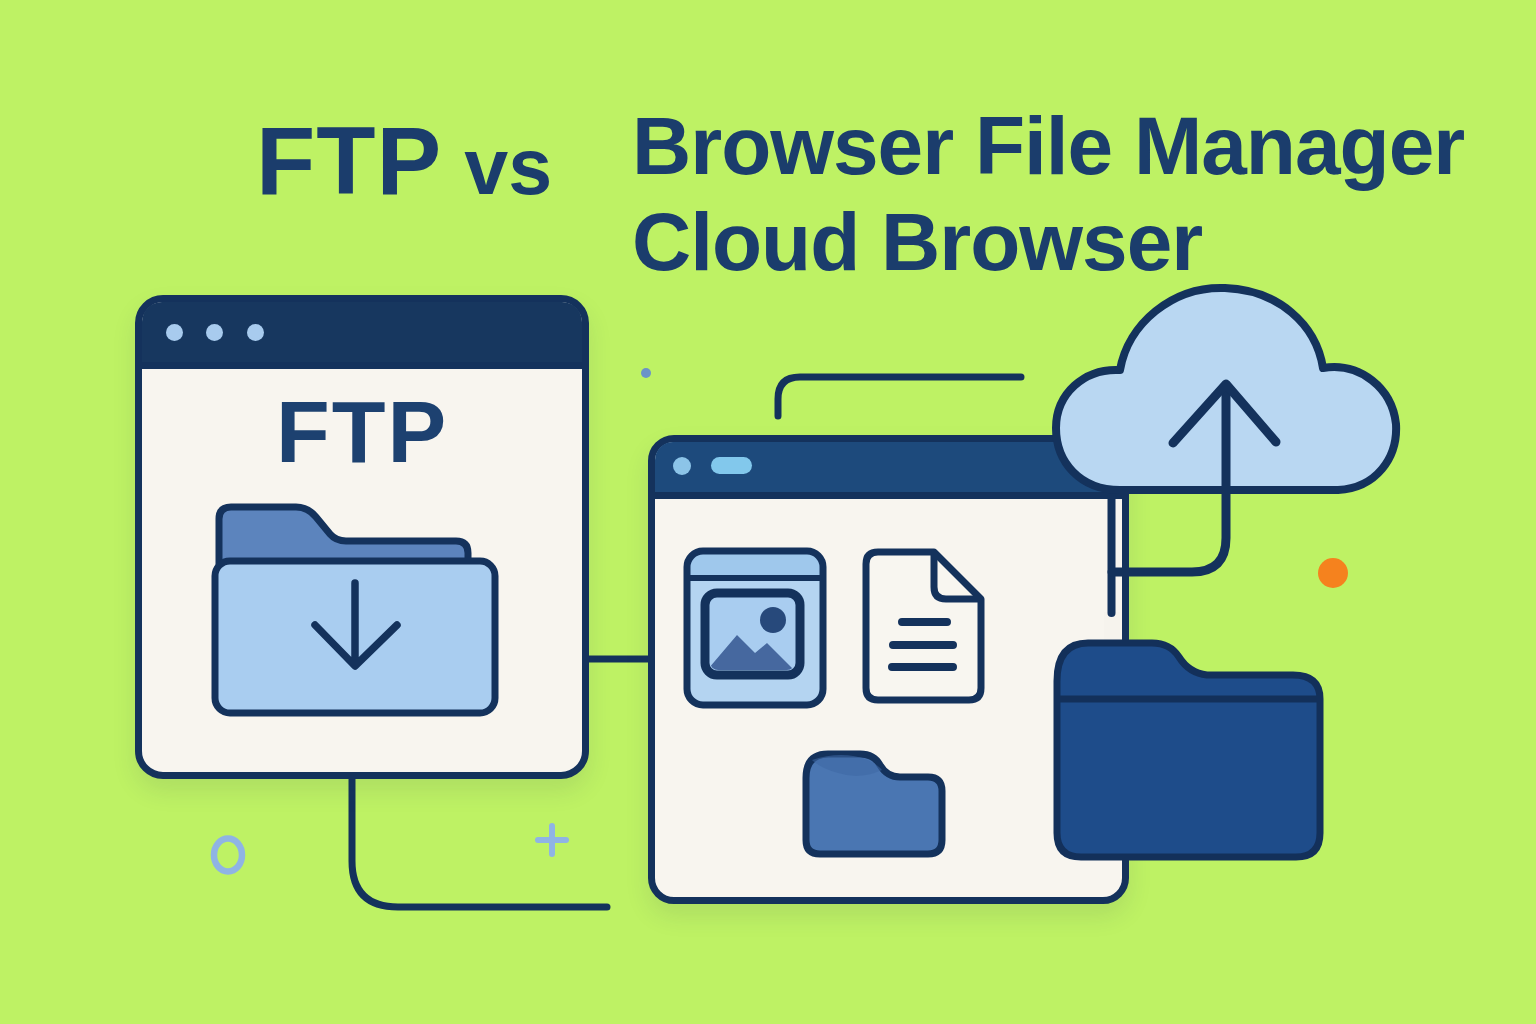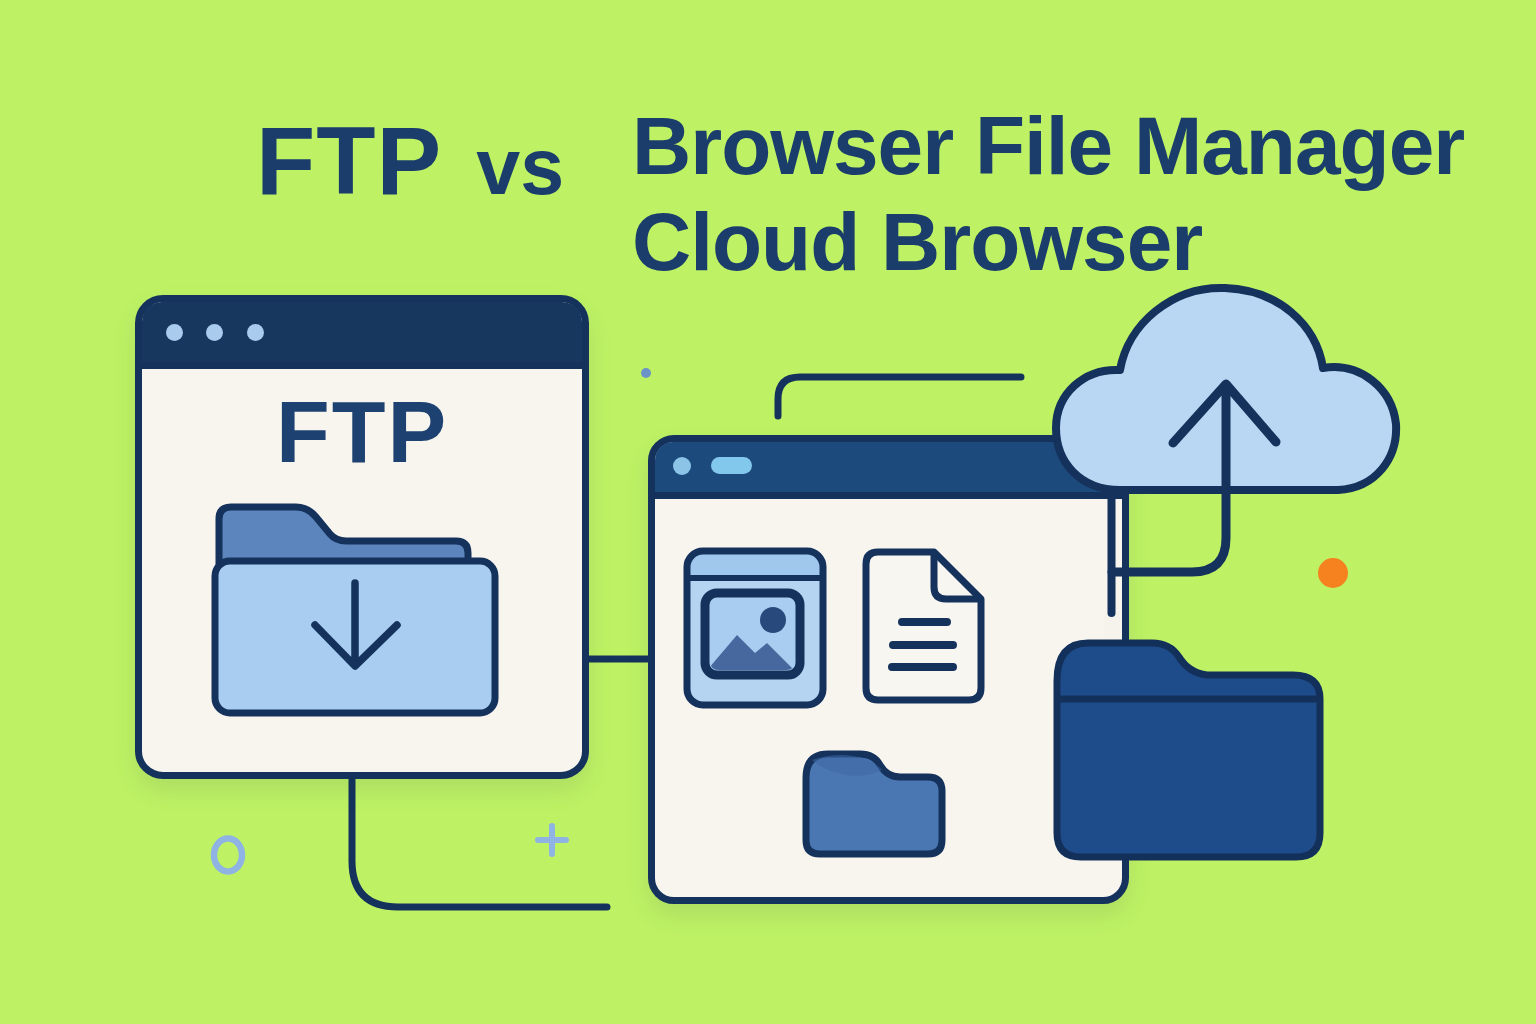--- a/index.html
+++ b/index.html
@@ -9,21 +9,21 @@
     background:#bef264;
     padding-left:6px;
   }
   .abs{position:absolute;}
 
   
   .headline-left{
     left:256px; top:112px; display:flex; align-items:baseline; color:#1b3d6c;
   }
   .headline-left .big{font-size:97px; font-weight:800; letter-spacing:1px; line-height:1;}
-  .headline-left .small{font-size:79px; font-weight:700; margin-left:34px; line-height:1;}
+  .headline-left .small{font-size:79px; font-weight:700; margin-left:22px; line-height:1;}
   .headline-right{
     left:632px; top:98px; color:#1b3d6c; font-size:82px; font-weight:700;
     letter-spacing:-1px; line-height:1.17; white-space:nowrap;
   }
 
   
   .window{
     background:#f8f5ef; border:7px solid #14325c; border-radius:28px;
     box-shadow:0 12px 24px rgba(25,50,90,.10);
   }

